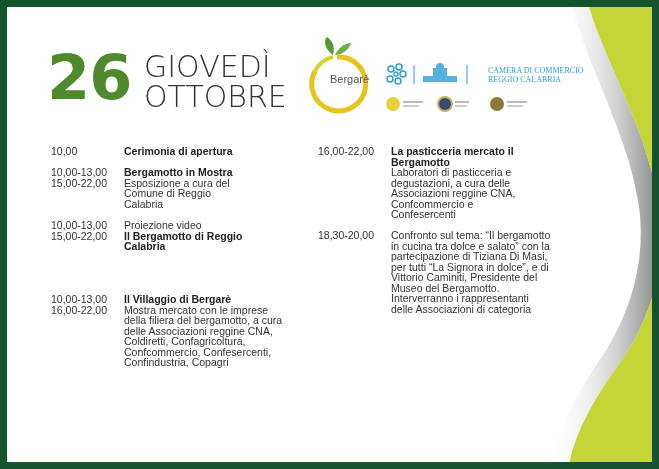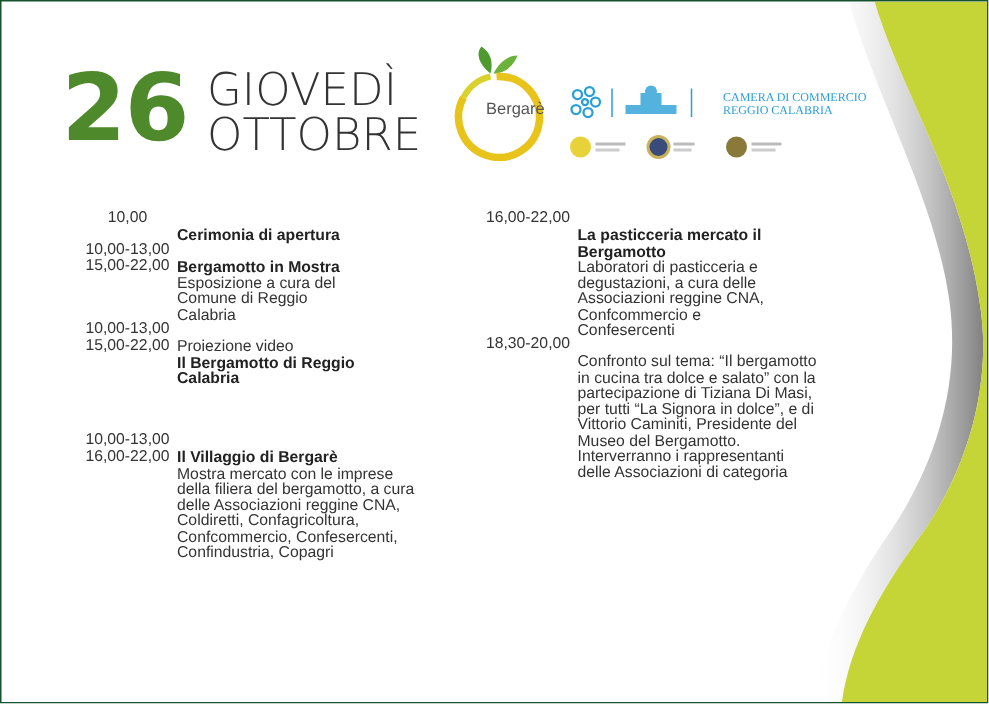--- a/index.html
+++ b/index.html
@@ -1,29 +1,29 @@
 <!DOCTYPE html>
 <html><head>
 <meta charset="utf-8">
 <style>
   html, body { margin:0; padding:0; }
   body { width:659px; height:469px; overflow:hidden; background:#fff; position:relative; font-family:"Liberation Sans", sans-serif; }
-  .page { position:absolute; left:0; top:0; width:659px; height:469px; border:1px solid #14532d; box-sizing:border-box; background:#fff; overflow:hidden; }
+  .page { position:absolute; left:0; top:0; width:659px; height:469px; border:7px solid #14532d; box-sizing:border-box; background:#fff; overflow:hidden; }
   .swoosh { position:absolute; left:0; top:0; width:659px; height:469px; }
   .date-num { position:absolute; left:40px; top:40px; font-size:62px; font-weight:bold; color:#4e8a2b; letter-spacing:-1px; line-height:1; font-family:"DejaVu Sans", sans-serif; }
   .date-text { position:absolute; left:137px; top:45px; font-size:30px; color:#333; line-height:30px; font-weight:300; font-family:"DejaVu Sans", sans-serif; letter-spacing:0px; }
   .logo { position:absolute; left:296px; top:28px; width:68px; height:82px; }
   .logo-text { position:absolute; left:308px; top:66px; font-size:11px; color:#555;margin-left:15px; }
   .partners { position:absolute; left:376px; top:55px; }
   .camera-text { position:absolute; left:481px; top:59px; font-size:8px; line-height:9px; color:#2a9fd6; font-family:Liberation Serif, serif; }
   .sub-logos { position:absolute; left:377px; top:88px; }
   .sched { position:absolute; font-size:10.5px; line-height:10.5px; color:#333; }
   .row { position:absolute; }
-  .time { position:absolute; width:80px; color:#333;text-align:center; }
-  .desc { position:absolute; left:73px; width:175px;margin-top:12px; }
+  .time { position:absolute; width:80px; color:#333; }
+  .desc { position:absolute; left:73px; width:175px; }
   .title { font-weight:bold; color:#222; }
 </style>
 </head>
 <body>
 
 <div class="page">
 
   <svg class="swoosh" viewBox="0 0 659 469">
     <defs>
       <linearGradient id="sh" x1="0" x2="1" y1="0" y2="0">

